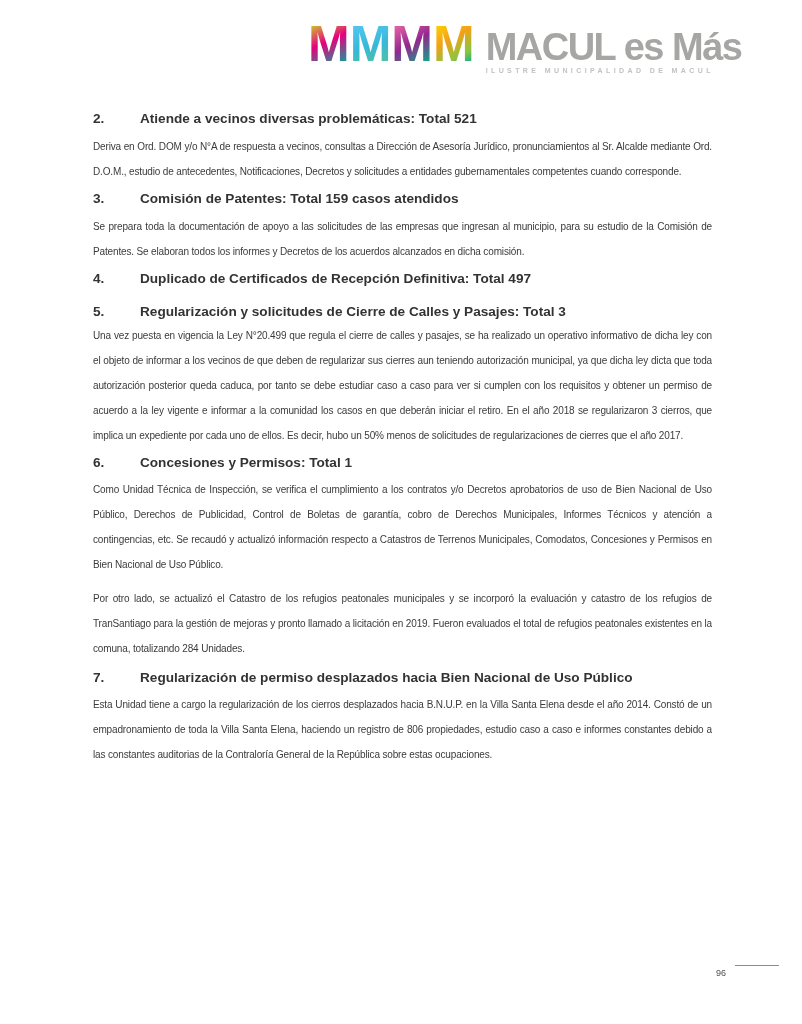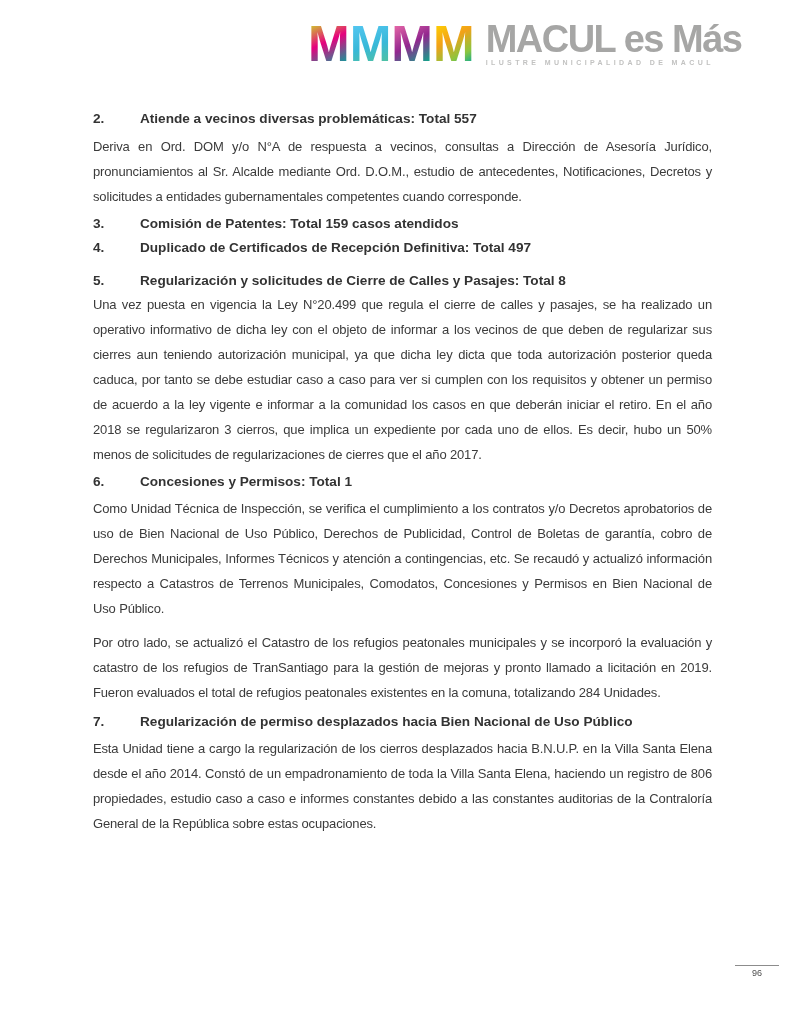--- a/index.html
+++ b/index.html
@@ -41,20 +41,21 @@
   .m4 { background-image: linear-gradient(150deg, #ffd400 0%, #f2a118 40%, #8bc53f 75%, #00a99d 100%); }
 
   .logo-right { display: flex; flex-direction: column; }
   .logo-title {
     font-size: 38px;
     line-height: 34px;
     font-weight: bold;
     letter-spacing: -1.5px;
     color: #a6a6a5;
     white-space: nowrap;
+    margin-top: 8px;
   }
   .logo-subtitle {
     margin-top: 3px;
     font-size: 7px;
     font-weight: bold;
     letter-spacing: 3.4px;
     color: #c2c2c1;
     white-space: nowrap;
   }
 
@@ -69,21 +70,21 @@
     display: grid;
     grid-template-columns: 47px 1fr;
     font-size: 13.6px;
     font-weight: bold;
     line-height: 18px;
     color: #333333;
     margin: 0 0 6px 0;
   }
   .body-p {
     margin: 0 0 6px 0;
-    font-size: 13px;
+    font-size: 10px;
     letter-spacing: -0.15px;
     line-height: 25px;
     text-align: justify;
     color: #3b3b3b;
   }
   #h2 { margin-top: 110px; }
   #h4 { margin-bottom: 15px; }
   #h5 { margin-bottom: 2px; }
   #h6 { margin-bottom: 5px; }
   #p6a { margin-bottom: 9px; }
@@ -93,21 +94,21 @@
   
   .footer-rule {
     position: absolute;
     left: 735px;
     top: 965px;
     width: 44px;
     border-top: 1px solid #8c8c8c;
   }
   .footer-page {
     position: absolute;
-    left: 735px;
+    left: 699px;
     top: 968px;
     width: 44px;
     text-align: center;
     font-size: 9px;
     color: #4d4d4d;
   }
 </style>
 </head>
 <body>
 
@@ -121,37 +122,38 @@
   <div class="logo-right">
     <div class="logo-title">MACUL es Más</div>
     <div class="logo-subtitle">ILUSTRE MUNICIPALIDAD DE MACUL</div>
   </div>
 </div>
 
 <div class="doc">
 
   <div class="sec-h" id="h2">
     <span>2.</span>
-    <span>Atiende a vecinos diversas problemáticas: Total 557</span>
+    <span>Atiende a vecinos diversas problemáticas: Total 521</span>
   </div>
   <p class="body-p">Deriva en Ord. DOM y/o N°A de respuesta a vecinos, consultas a Dirección de Asesoría Jurídico, pronunciamientos al Sr. Alcalde mediante Ord. D.O.M., estudio de antecedentes, Notificaciones, Decretos y solicitudes a entidades gubernamentales competentes cuando corresponde.</p>
 
   <div class="sec-h" id="h3">
     <span>3.</span>
     <span>Comisión de Patentes: Total 159 casos atendidos</span>
   </div>
+  <p class="body-p">Se prepara toda la documentación de apoyo a las solicitudes de las empresas que ingresan al municipio, para su estudio de la Comisión de Patentes. Se elaboran todos los informes y Decretos de los acuerdos alcanzados en dicha comisión.</p>
 
   <div class="sec-h" id="h4">
     <span>4.</span>
     <span>Duplicado de Certificados de Recepción Definitiva: Total 497</span>
   </div>
 
   <div class="sec-h" id="h5">
     <span>5.</span>
-    <span>Regularización y solicitudes de Cierre de Calles y Pasajes: Total 8</span>
+    <span>Regularización y solicitudes de Cierre de Calles y Pasajes: Total 3</span>
   </div>
   <p class="body-p">Una vez puesta en vigencia la Ley N°20.499 que regula el cierre de calles y pasajes, se ha realizado un operativo informativo de dicha ley con el objeto de informar a los vecinos de que deben de regularizar sus cierres aun teniendo autorización municipal, ya que dicha ley dicta que toda autorización posterior queda caduca, por tanto se debe estudiar caso a caso para ver si cumplen con los requisitos y obtener un permiso de acuerdo a la ley vigente e informar a la comunidad los casos en que deberán iniciar el retiro. En el año 2018 se regularizaron 3 cierros, que implica un expediente por cada uno de ellos. Es decir, hubo un 50% menos de solicitudes de regularizaciones de cierres que el año 2017.</p>
 
   <div class="sec-h" id="h6">
     <span>6.</span>
     <span>Concesiones y Permisos: Total 1</span>
   </div>
   <p class="body-p" id="p6a">Como Unidad Técnica de Inspección, se verifica el cumplimiento a los contratos y/o Decretos aprobatorios de uso de Bien Nacional de Uso Público, Derechos de Publicidad, Control de Boletas de garantía, cobro de Derechos Municipales, Informes Técnicos y atención a contingencias, etc. Se recaudó y actualizó información respecto a Catastros de Terrenos Municipales, Comodatos, Concesiones y Permisos en Bien Nacional de Uso Público.</p>
   <p class="body-p" id="p6b">Por otro lado, se actualizó el Catastro de los refugios peatonales municipales y se incorporó la evaluación y catastro de los refugios de TranSantiago para la gestión de mejoras y pronto llamado a licitación en 2019. Fueron evaluados el total de refugios peatonales existentes en la comuna, totalizando 284 Unidades.</p>
 

